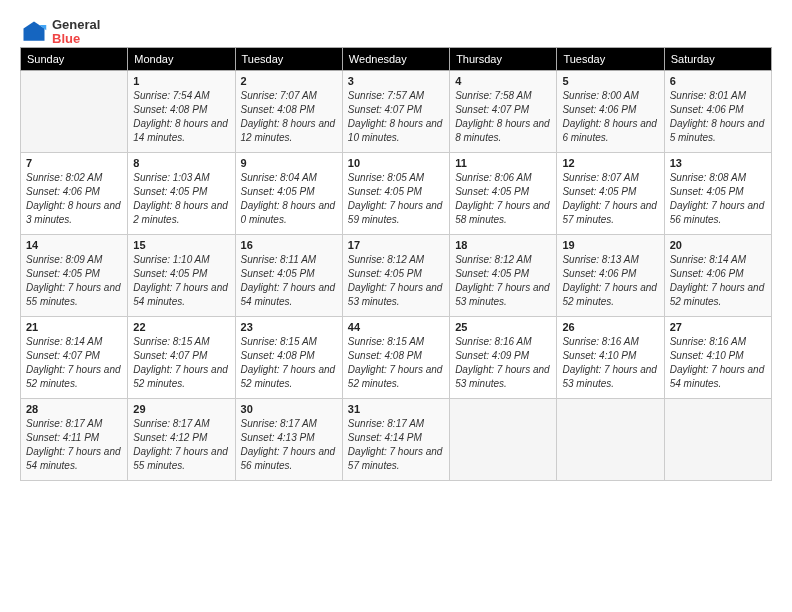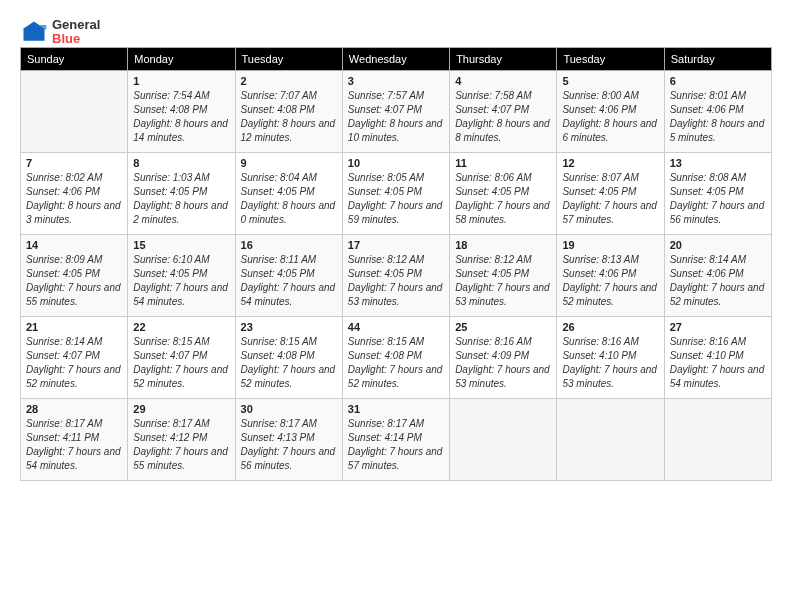--- a/index.html
+++ b/index.html
@@ -241,21 +241,21 @@
         <span class="day-number">14</span>
         <div class="day-info">
           <span>Sunrise: 8:09 AM</span><br>
           <span>Sunset: 4:05 PM</span><br>
           <span>Daylight: 7 hours and 55 minutes.</span>
         </div>
       </td>
           <td>
         <span class="day-number">15</span>
         <div class="day-info">
-          <span>Sunrise: 6:10 AM</span><br>
+          <span>Sunrise: 1:10 AM</span><br>
           <span>Sunset: 4:05 PM</span><br>
           <span>Daylight: 7 hours and 54 minutes.</span>
         </div>
       </td>
           <td>
         <span class="day-number">16</span>
         <div class="day-info">
           <span>Sunrise: 8:11 AM</span><br>
           <span>Sunset: 4:05 PM</span><br>
           <span>Daylight: 7 hours and 54 minutes.</span>

